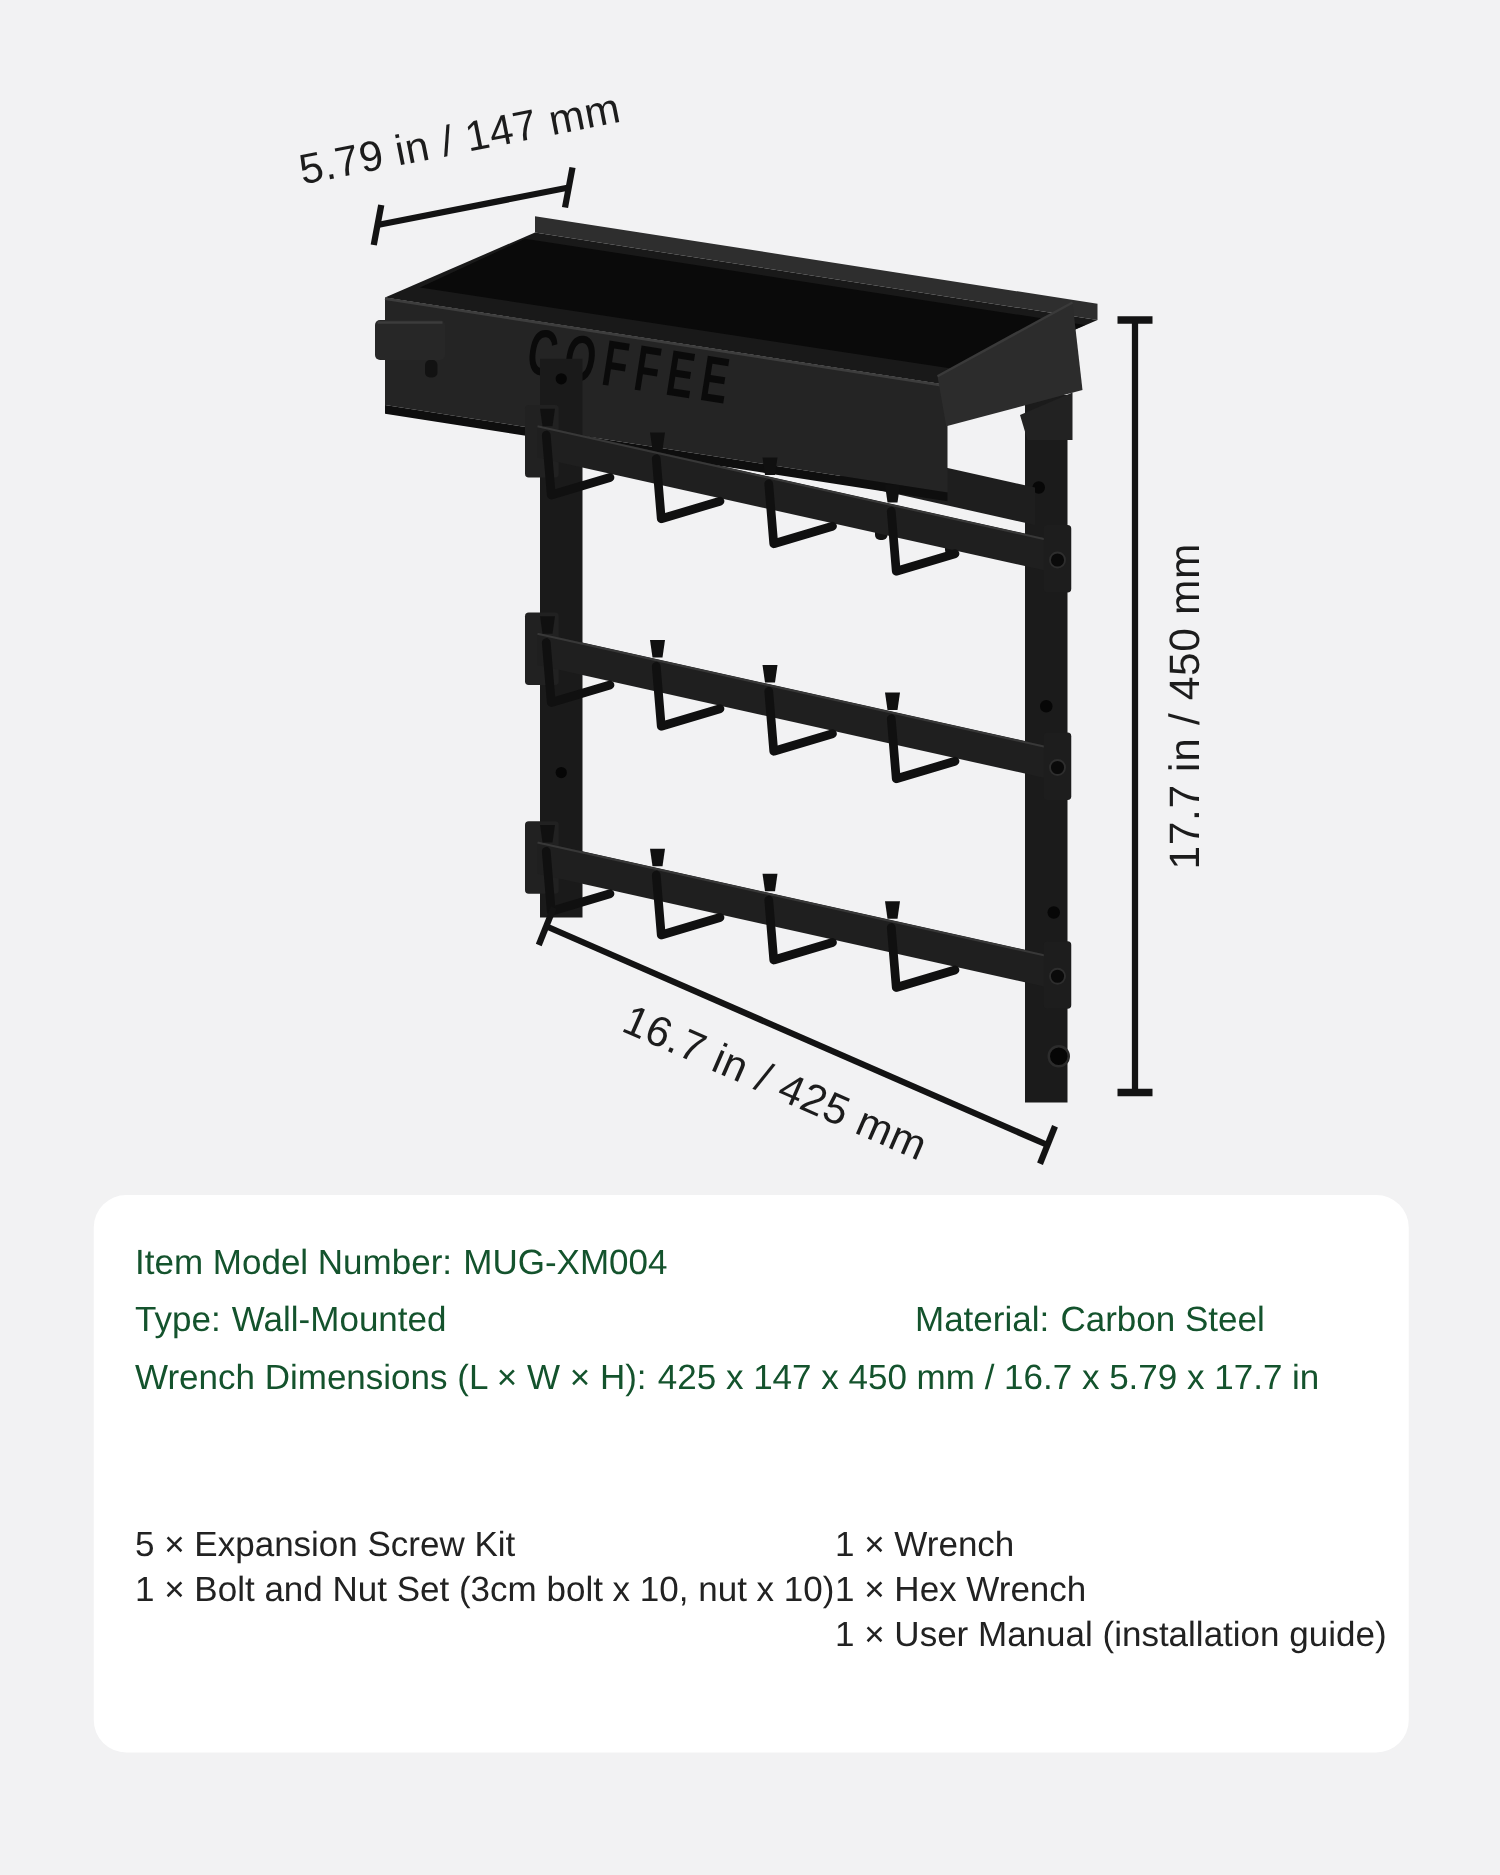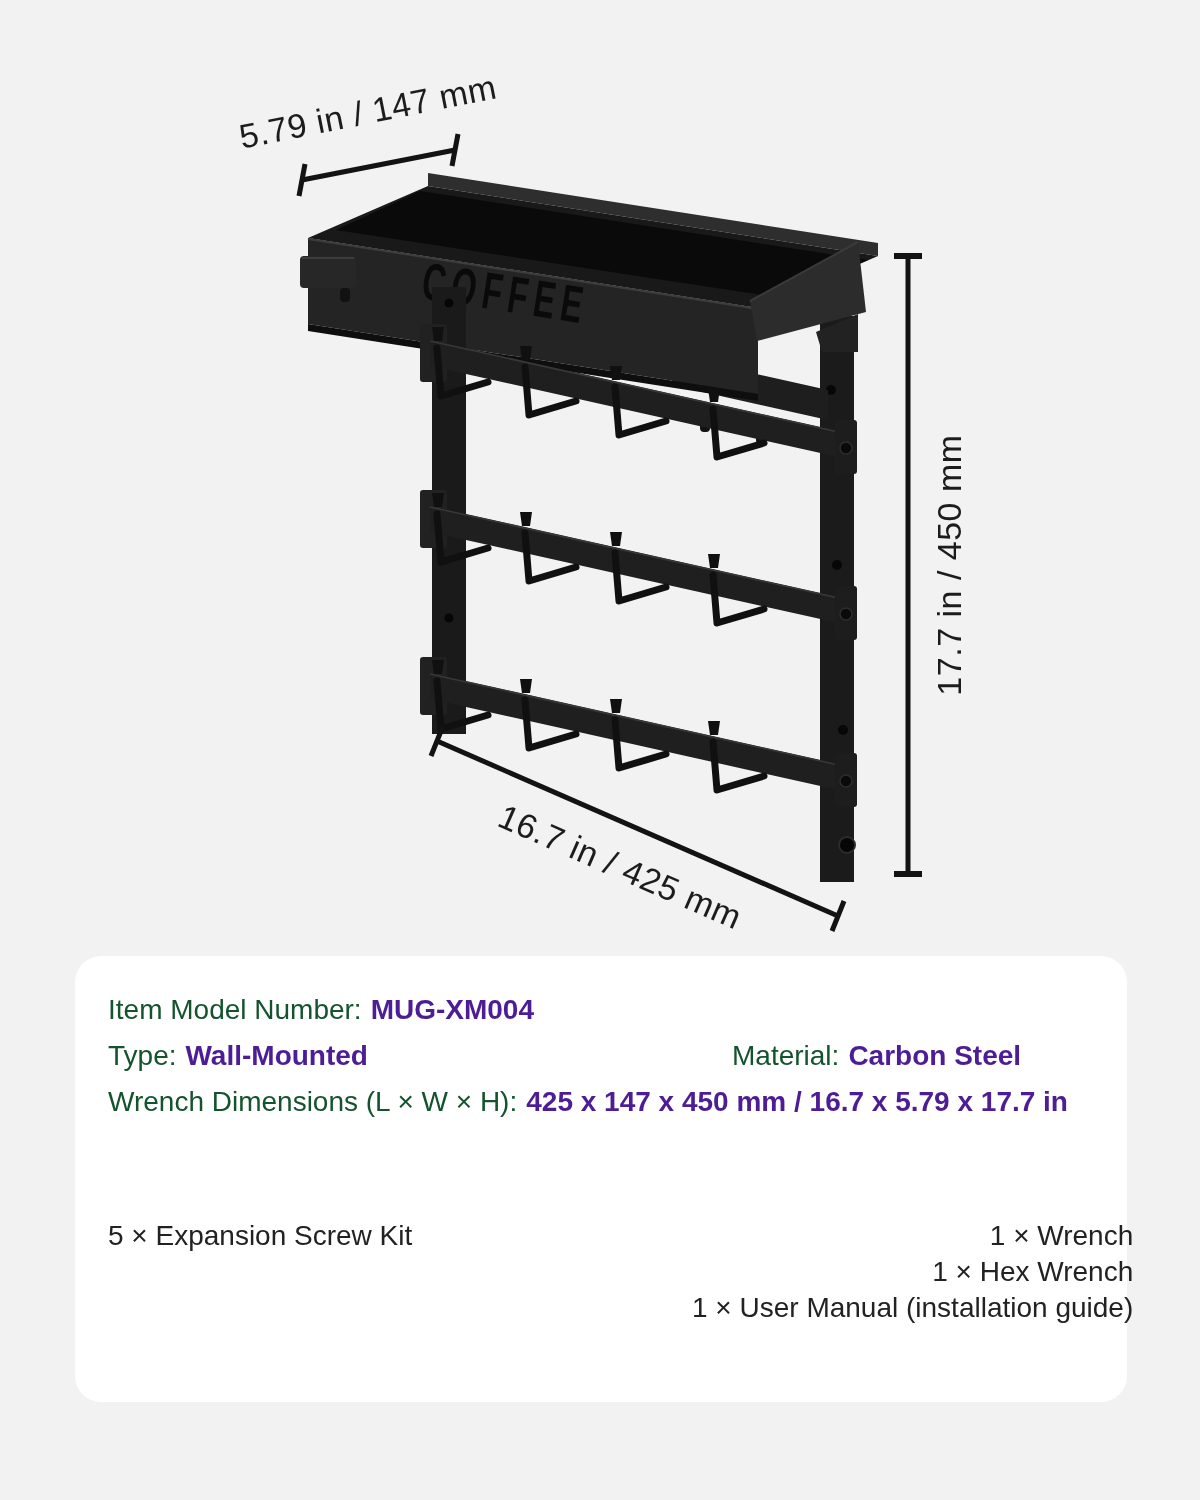--- a/index.html
+++ b/index.html
@@ -19,26 +19,26 @@
   .dim-label.height{left:949px;top:565px;transform:translate(-50%,-50%) rotate(-90deg);}
   .dim-label.length{left:620px;top:867px;transform:translate(-50%,-50%) rotate(23.6deg);}
   .card{
     position:absolute;left:75px;top:956px;width:1052px;height:446px;
     background:#ffffff;border-radius:26px;
   }
   .card-inner{position:absolute;left:33px;top:31px;right:20px;font-size:28px;}
   .spec-row{position:relative;height:46px;line-height:46px;white-space:nowrap;}
   .spec-right{position:absolute;left:624px;top:0;}
   .spec-label{color:#14532d;}
-  .spec-value{color:#4c1d95;font-weight:bold;margin-left:9px;}
+  .spec-value{color:#14532d;font-weight:normal;margin-left:9px;}
   .accessories{position:absolute;left:0;top:231px;width:100%;}
   .acc-heading{font-weight:bold;color:#1b1b1b;line-height:38px;margin-bottom:6px;white-space:nowrap;}
   .acc-cols{position:relative;}
   .acc-item{line-height:36px;color:#222222;white-space:nowrap;}
-  .acc-col-right{position:absolute;left:584px;top:0;text-align:right;}
+  .acc-col-right{position:absolute;left:560px;top:0;}
 </style>
 </head>
 <body>
 
 <div class="figure">
   <svg width="1200" height="960" viewBox="0 0 1200 960">
 
     <g>
 
       <g>
@@ -174,20 +174,21 @@
     </div>
 
     <div class="spec-row">
       <span class="spec-label">Wrench Dimensions (L × W × H):</span><span class="spec-value">425 x 147 x 450 mm / 16.7 x 5.79 x 17.7 in</span>
     </div>
 
     <div class="accessories">
       <div class="acc-cols">
         <div class="acc-col-left">
           <div class="acc-item">5 × Expansion Screw Kit</div>
+          <div class="acc-item">1 × Bolt and Nut Set (3cm bolt x 10, nut x 10)</div>
         </div>
         <div class="acc-col-right">
           <div class="acc-item">1 × Wrench</div>
           <div class="acc-item">1 × Hex Wrench</div>
           <div class="acc-item">1 × User Manual (installation guide)</div>
         </div>
       </div>
     </div>
 
   </div>

